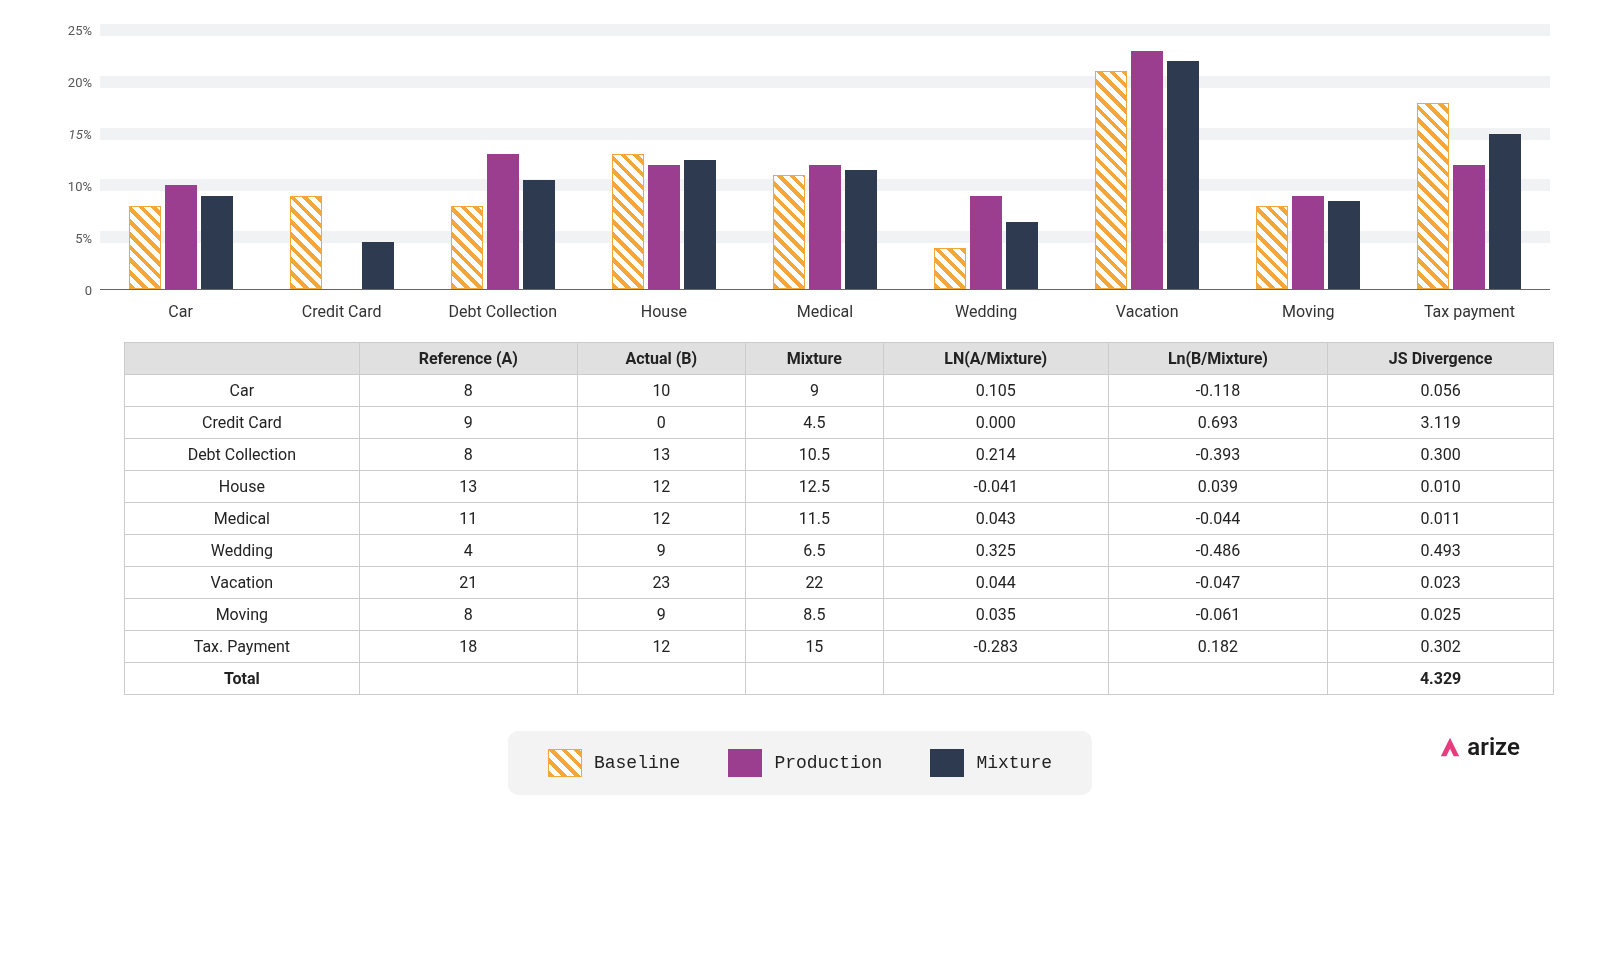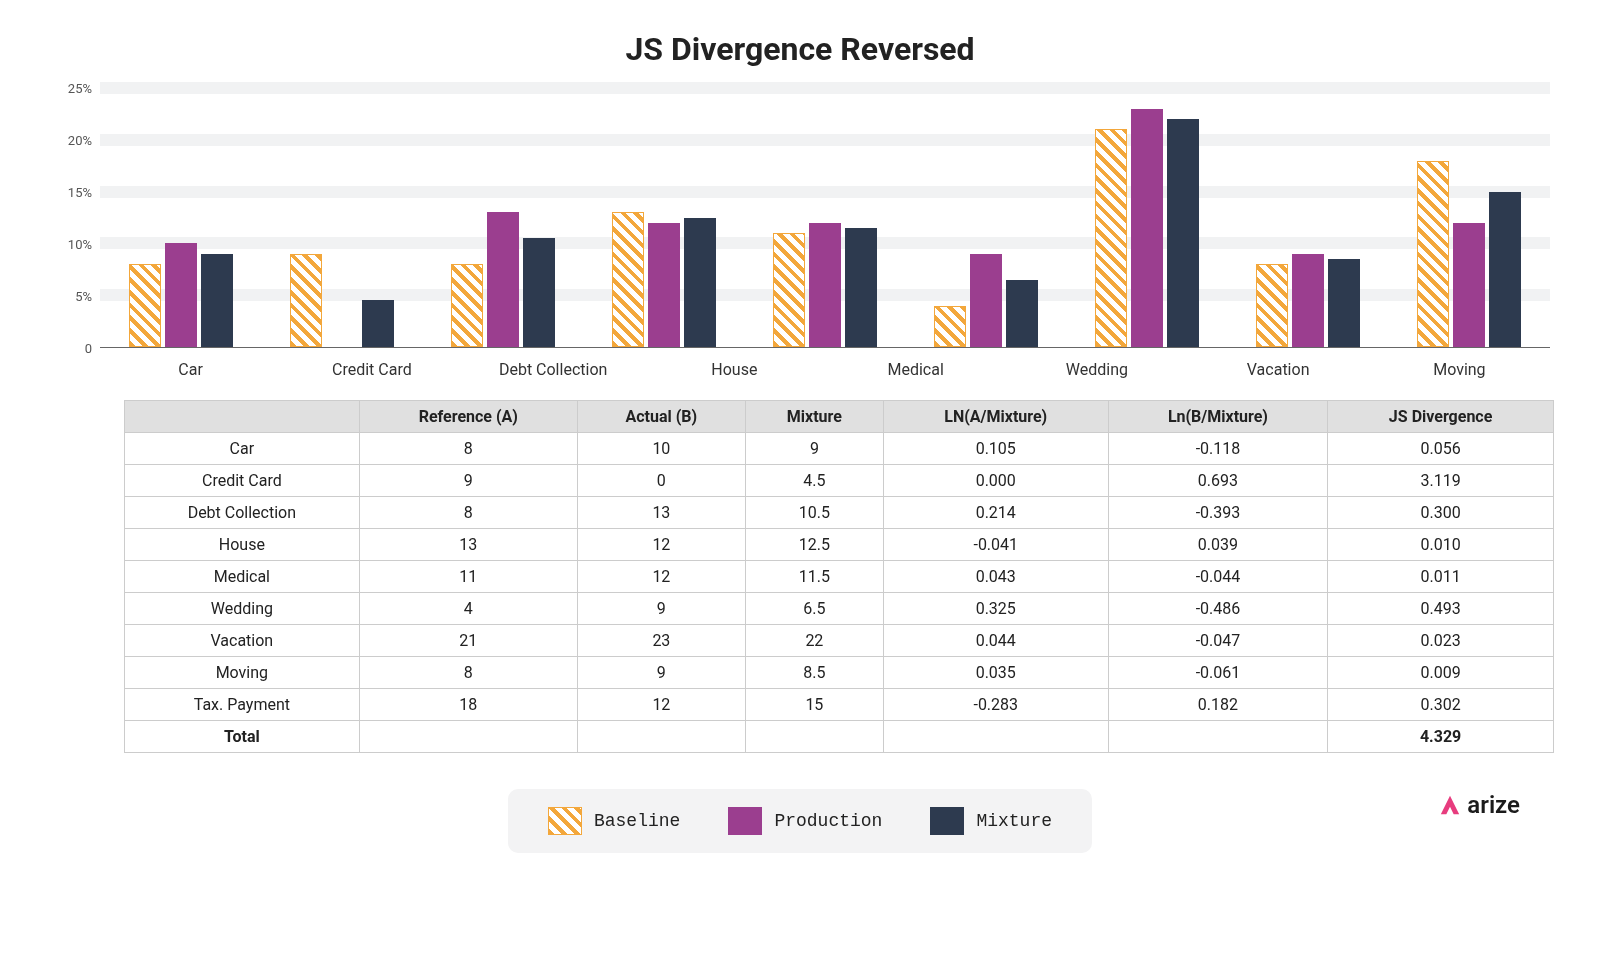--- a/index.html
+++ b/index.html
@@ -145,28 +145,27 @@
     font-weight: 600;
     color: #1b1b1b;
   }
   .logo svg { width: 22px; height: 22px; }
   .container { position: relative; }
 </style>
 </head>
 <body>
 <div class="container">
 
-<h1 class="title">JS Divergence Reversed</h1>
 
 <div class="chart-wrap">
   <div class="y-axis" id="y-axis">
         <div class="y-tick" style="bottom: 0%;">0</div>
         <div class="y-tick" style="bottom: 20%;">5%</div>
         <div class="y-tick" style="bottom: 40%;">10%</div>
-        <div class="y-tick" style="bottom: 60%;">15%</div>
+        <div class="y-tick" style="bottom: 60%; font-style: italic;">15%</div>
         <div class="y-tick" style="bottom: 80%;">20%</div>
         <div class="y-tick" style="bottom: 100%;">25%</div>
       </div>
   <div class="plot" id="plot">
     <div class="bars-row" id="bars-row">
           <div class="cat">
             <div class="bar baseline" style="height: 32%;"></div>
             <div class="bar production" style="height: 40%;"></div>
             <div class="bar mixture" style="height: 36%;"></div>
           </div>
@@ -219,20 +218,21 @@
       </div>
   <div class="x-labels" id="x-labels">
         <div class="x-label">Car</div>
         <div class="x-label">Credit Card</div>
         <div class="x-label">Debt Collection</div>
         <div class="x-label">House</div>
         <div class="x-label">Medical</div>
         <div class="x-label">Wedding</div>
         <div class="x-label">Vacation</div>
         <div class="x-label">Moving</div>
+        <div class="x-label">Tax payment</div>
       </div>
 </div>
 
 <table>
   <thead>
         <tr id="thead-row">
           <th></th>
           <th>Reference (A)</th>
           <th>Actual (B)</th>
           <th>Mixture</th>
@@ -305,21 +305,21 @@
           <td>-0.047</td>
           <td>0.023</td>
         </tr>
         <tr>
           <td>Moving</td>
           <td>8</td>
           <td>9</td>
           <td>8.5</td>
           <td>0.035</td>
           <td>-0.061</td>
-          <td>0.009</td>
+          <td>0.025</td>
         </tr>
         <tr>
           <td>Tax. Payment</td>
           <td>18</td>
           <td>12</td>
           <td>15</td>
           <td>-0.283</td>
           <td>0.182</td>
           <td>0.302</td>
         </tr>

